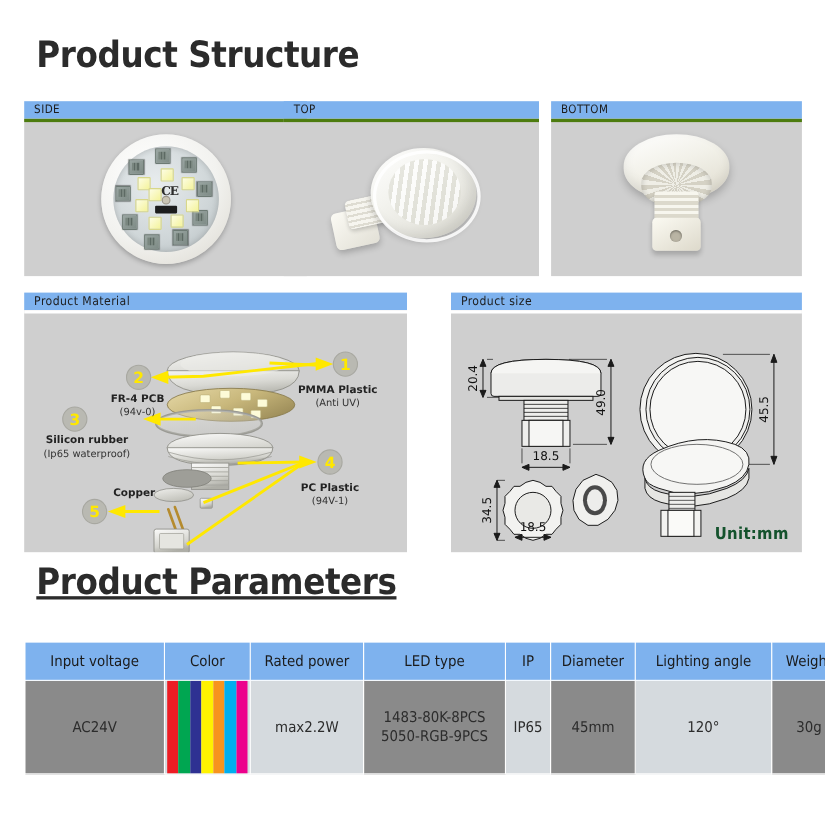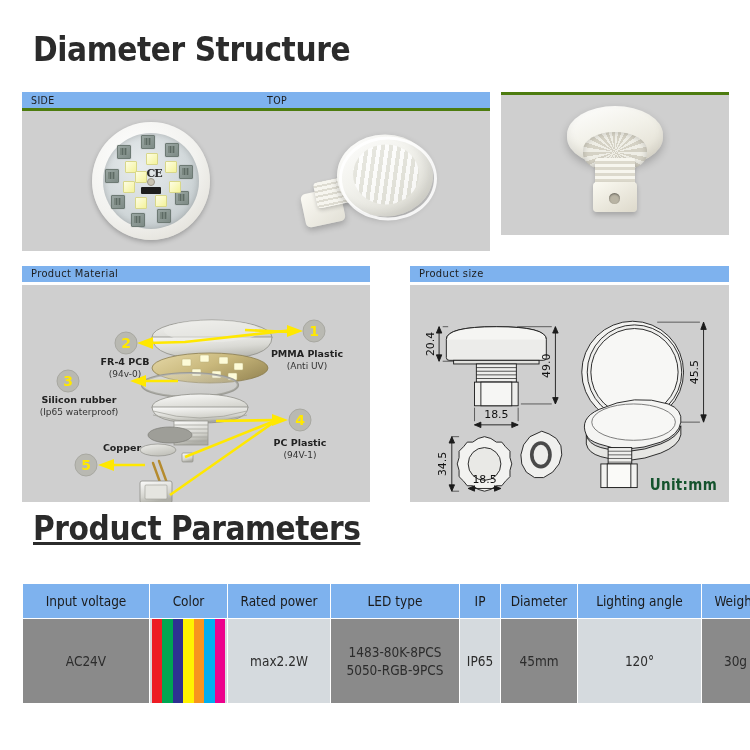--- a/index.html
+++ b/index.html
@@ -198,21 +198,21 @@
     position:absolute;right:12px;bottom:8px;
     font-family:"DejaVu Sans Condensed","Liberation Sans",sans-serif;
     font-weight:bold;font-size:15px;color:#14532d;letter-spacing:.3px;
   }
 </style>
 </head>
 <body>
 
 <div class="page">
 
-  <div class="section-title" id="title-structure">Diameter Structure</div>
+  <div class="section-title" id="title-structure">Product Structure</div>
 
   <div class="section-title" id="title-parameters">Product Parameters</div>
 
   <div class="panel photo-panel" id="panel-side">
     <div class="panel-head">SIDE</div>
     <div class="panel-body">
       <div class="led-board">
         <div class="pcb">
           <div class="led led-rgb" style="left:38px;top:2px;"></div>
           <div class="led led-rgb" style="left:62px;top:10px;"></div>
@@ -247,20 +247,21 @@
       <div class="prod-top">
         <div class="socket"></div>
         <div class="stem"></div>
         <div class="lens-body"></div>
         <div class="lens-rim"></div>
       </div>
     </div>
   </div>
 
   <div class="panel photo-panel" id="panel-bottom">
+    <div class="panel-head">BOTTOM</div>
     <div class="panel-body">
       <div class="prod-bottom">
         <div class="flange"></div>
         <div class="gear-ring"></div>
         <div class="thread"></div>
         <div class="nut"></div>
       </div>
     </div>
   </div>
 

